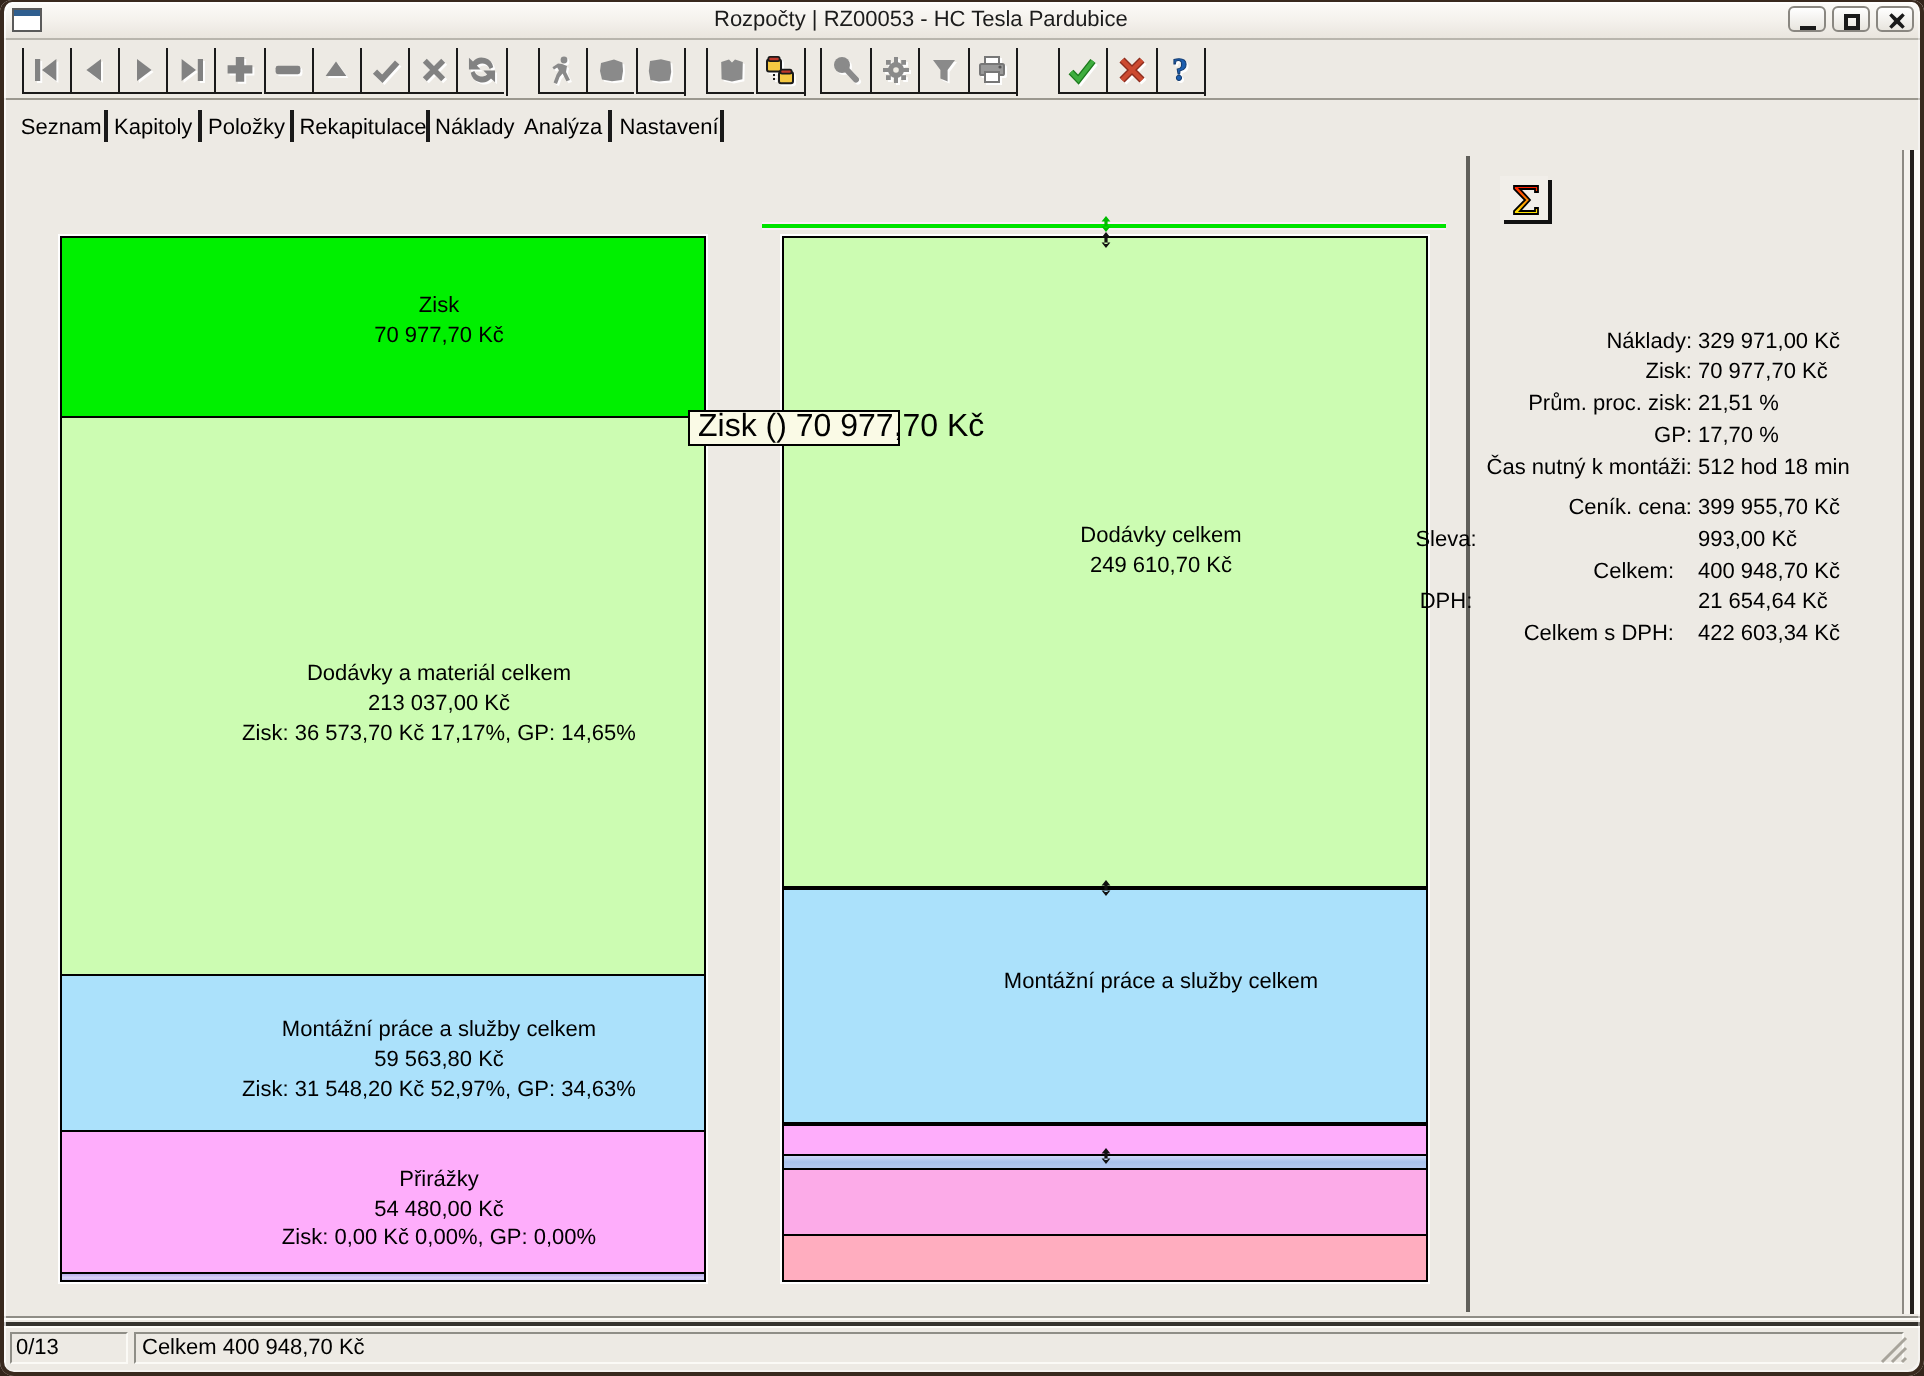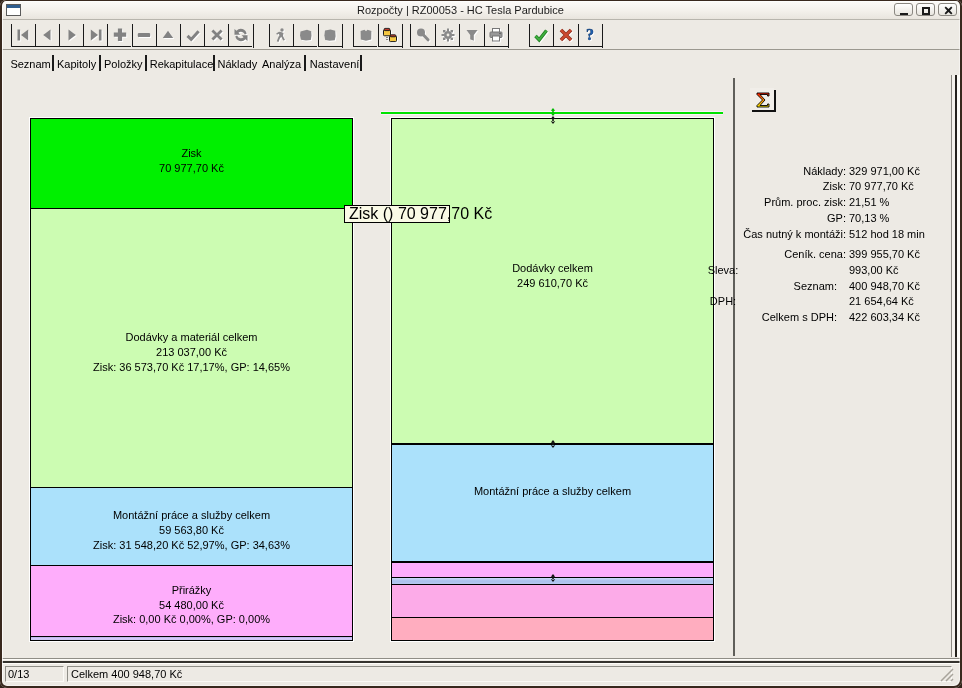--- a/index.html
+++ b/index.html
@@ -18,21 +18,21 @@
 .tline { position:absolute; top:3px; width:1px; height:24px; background:#1a1a1a; }
 .ticon { position:absolute; top:6px; filter:drop-shadow(1px 1px 0 rgba(255,255,255,0.95)); }
 #tb-sep { position:absolute; left:0; right:0; top:49px; height:1px; background:#9b988f; }
 
 .tabt { position:absolute; top:58px; height:14px; font-size:11px; color:#000; white-space:nowrap; }
 .tabbar { position:absolute; top:55px; width:2px; height:16px; background:#1a1a1a; }
 
 #vsep { position:absolute; left:733px; top:78px; width:2px; bottom:32px; background:#605f5a; }
 .bar { position:absolute; width:323px; border:1px solid #000; box-shadow:0 0 0 1px #fff; }
 .seg { position:relative; width:100%; }
-.lbl { position:absolute; width:100%; text-align:center; font-size:11px; line-height:15px; white-space:nowrap; }
+.lbl { position:absolute; width:100%; text-align:center; font-size:11px; line-height:15px; white-space:nowrap;margin-left:28px; }
 
 #sb1 { position:absolute; left:0; right:0; top:658px; height:1px; background:#8f8d86; }
 #sb1b { position:absolute; left:0; right:0; top:659px; height:1px; background:#fdfcf8; }
 #sb2 { position:absolute; left:0; right:0; top:661px; height:2px; background:#35332e; }
 #sb2b { position:absolute; left:0; right:0; top:663px; height:1px; background:#fdfcf8; }
 .spanel { position:absolute; top:666px; height:16px; border:1px solid; border-color:#8f8e87 #fbfaf6 #fbfaf6 #8f8e87; font-size:11px; line-height:14px; padding-left:2px; }
 </style>
 </head>
 <body>
 <div id="frame">
@@ -255,28 +255,28 @@
   </svg>
 
   <div id="stats">
     <div class="abs" style="left:600px;width:246px;top:164.5px;text-align:right;white-space:nowrap">Náklady:</div>
     <div class="abs" style="left:849px;top:164.5px;white-space:nowrap">329 971,00 Kč</div>
     <div class="abs" style="left:600px;width:246px;top:180.3px;text-align:right;white-space:nowrap">Zisk:</div>
     <div class="abs" style="left:849px;top:180.3px;white-space:nowrap">70 977,70 Kč</div>
     <div class="abs" style="left:600px;width:246px;top:196.1px;text-align:right;white-space:nowrap">Prům. proc. zisk:</div>
     <div class="abs" style="left:849px;top:196.1px;white-space:nowrap">21,51 %</div>
     <div class="abs" style="left:600px;width:246px;top:211.9px;text-align:right;white-space:nowrap">GP:</div>
-    <div class="abs" style="left:849px;top:211.9px;white-space:nowrap">70,13 %</div>
+    <div class="abs" style="left:849px;top:211.9px;white-space:nowrap">17,70 %</div>
     <div class="abs" style="left:600px;width:246px;top:227.7px;text-align:right;white-space:nowrap">Čas nutný k montáži:</div>
     <div class="abs" style="left:849px;top:227.7px;white-space:nowrap">512 hod 18 min</div>
     <div class="abs" style="left:600px;width:246px;top:247.9px;text-align:right;white-space:nowrap">Ceník. cena:</div>
     <div class="abs" style="left:849px;top:247.9px;white-space:nowrap">399 955,70 Kč</div>
     <div class="abs" style="left:600px;width:246px;top:263.7px;text-align:center;white-space:nowrap">Sleva:</div>
     <div class="abs" style="left:849px;top:263.7px;white-space:nowrap">993,00 Kč</div>
-    <div class="abs" style="left:600px;width:237px;top:279.5px;text-align:right;white-space:nowrap">Seznam:</div>
+    <div class="abs" style="left:600px;width:237px;top:279.5px;text-align:right;white-space:nowrap">Celkem:</div>
     <div class="abs" style="left:849px;top:279.5px;white-space:nowrap">400 948,70 Kč</div>
     <div class="abs" style="left:600px;width:246px;top:295.3px;text-align:center;white-space:nowrap">DPH:</div>
     <div class="abs" style="left:849px;top:295.3px;white-space:nowrap">21 654,64 Kč</div>
     <div class="abs" style="left:600px;width:237px;top:311.1px;text-align:right;white-space:nowrap">Celkem s DPH:</div>
     <div class="abs" style="left:849px;top:311.1px;white-space:nowrap">422 603,34 Kč</div>
   </div>
 
   <div class="abs" style="left:951px;top:75px;width:1px;height:582px;background:#8d8a83"></div>
   <div class="abs" style="left:952px;top:75px;width:3px;height:582px;background:#f5f2ed"></div>
   <div class="abs" style="left:955px;top:75px;width:2px;height:582px;background:#24211d"></div>

